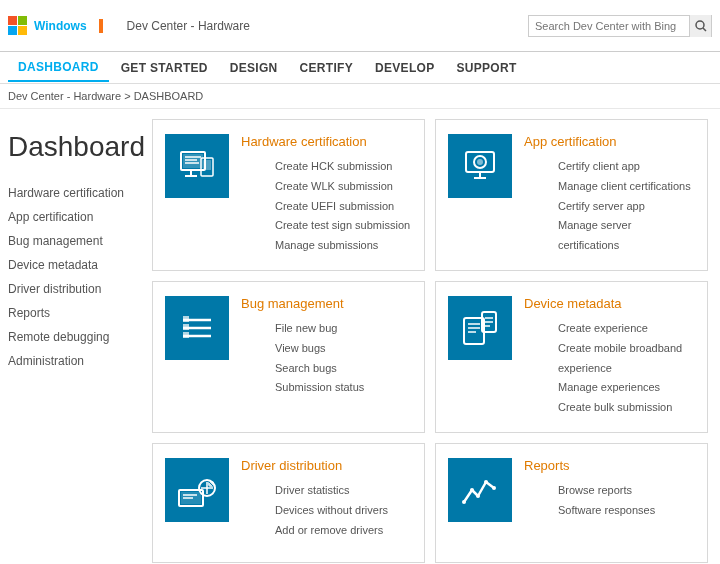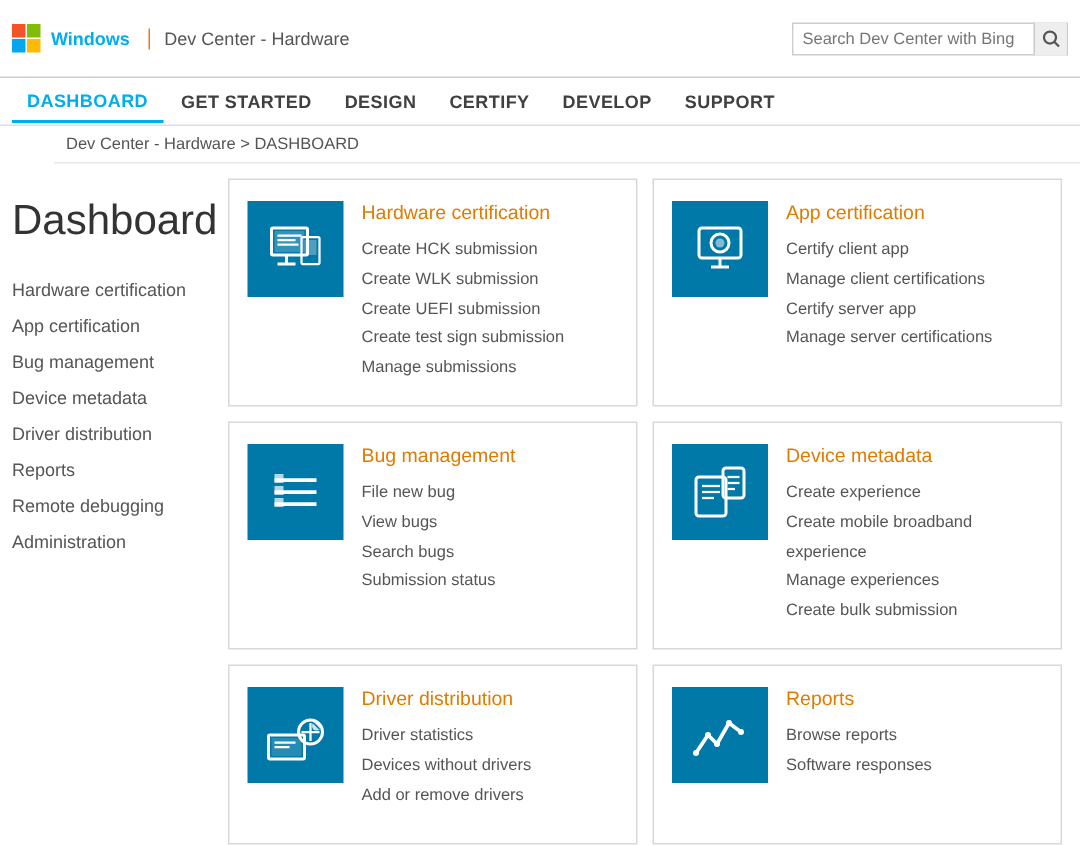--- a/index.html
+++ b/index.html
@@ -10,21 +10,21 @@
       display: flex; align-items: center; background: #fff; border-bottom: 1px solid #ccc;
       height: 52px; padding: 0 8px;
     }
     .windows-logo {
       display: flex; align-items: center; margin-right: 10px;
     }
     .win-icon {
       width: 20px; height: 20px; margin-right: 6px;
     }
     .win-icon svg { width: 20px; height: 20px; }
-    .site-title { font-size: 12px; color: #555; border-left: 1px solid #f97316; padding-left: 10px; margin-left: 2px; }
+    .site-title { font-size: 12px; color: #555; border-left: 4px solid #f97316; padding-left: 24px; margin-left: 2px; }
     .search-box {
       margin-left: auto; display: flex; align-items: center;
       border: 1px solid #ccc; height: 22px;
     }
     .search-input {
       border: none; outline: none; font-size: 11px; padding: 0 6px; width: 160px; color: #999;
     }
     .search-btn {
       background: #eee; border: none; border-left: 1px solid #ccc; height: 22px; width: 22px;
       cursor: pointer; display: flex; align-items: center; justify-content: center;
@@ -36,21 +36,21 @@
       height: 32px; padding: 0 8px; gap: 2px;
     }
     .nav-item {
       padding: 6px 10px; font-size: 12px; font-weight: 600; color: #404040; cursor: pointer;
       text-transform: uppercase; letter-spacing: 0.3px;
     }
     .nav-item.active { color: #00adef; border-bottom: 2px solid #00adef; }
 
     
     .breadcrumb {
-      padding: 6px 8px; font-size: 11px; color: #555; border-bottom: 1px solid #e8e8e8; margin-left: 36px;
+      padding: 6px 8px; font-size: 11px; color: #555; border-bottom: 1px solid #e8e8e8;
     }
 
     
     .main-content { display: flex; padding: 0; }
 
     
     .sidebar {
       width: 140px; min-width: 140px; padding: 10px 8px; border-right: none;
     }
     .sidebar-title { font-size: 28px; font-weight: 200; color: #333; margin-bottom: 18px; padding: 12px 0 0 0; }
@@ -72,21 +72,21 @@
     .card-icon {
       width: 64px; min-width: 64px; height: 64px; background: #0078a8;
       display: flex; align-items: center; justify-content: center; flex-shrink: 0;
     }
     .card-icon svg { width: 44px; height: 44px; }
     .card-body { flex: 1; }
     .card-title {
       font-size: 13px; color: #e07b00; font-weight: 400; margin-bottom: 8px;
     }
     .card-link {
-      display: block; font-size: 11px; color: #555; line-height: 1.8; cursor: pointer;
+      display: block; font-size: 11px; color: #555; line-height: 1.8; cursor: pointer; margin-left: 34px;
     }
 
     
     .page-wrapper { min-height: 564px; }
   </style>
 </head>
 <body>
 <div class="page-wrapper">
 
 <div class="top-bar">

